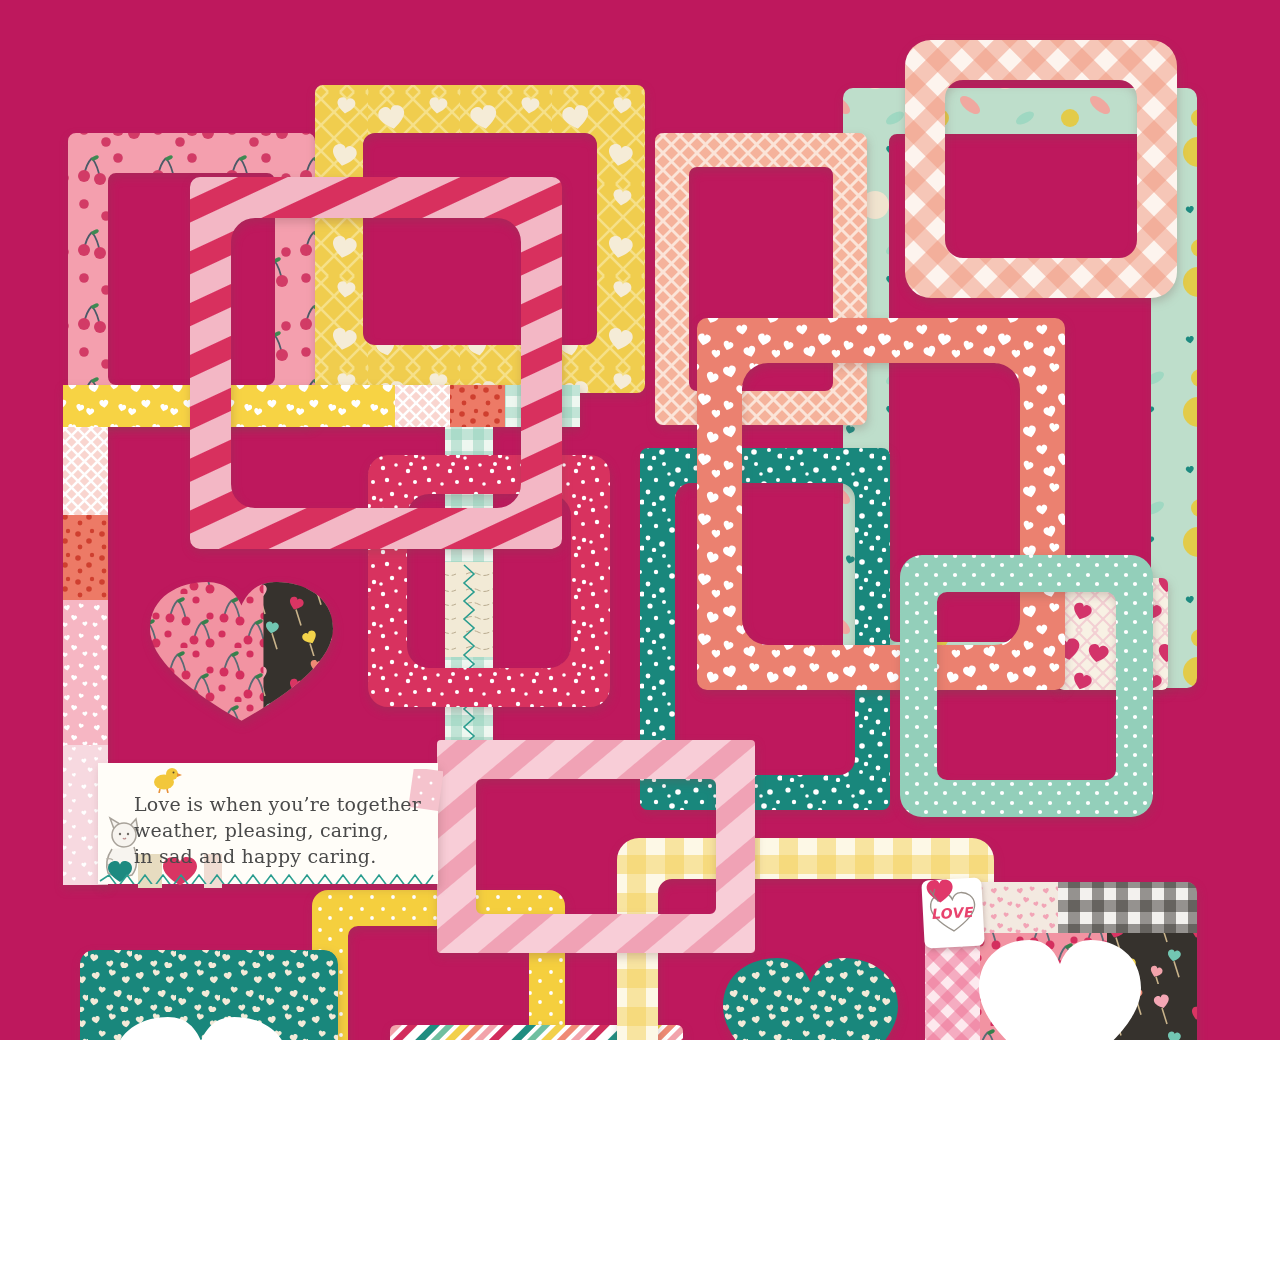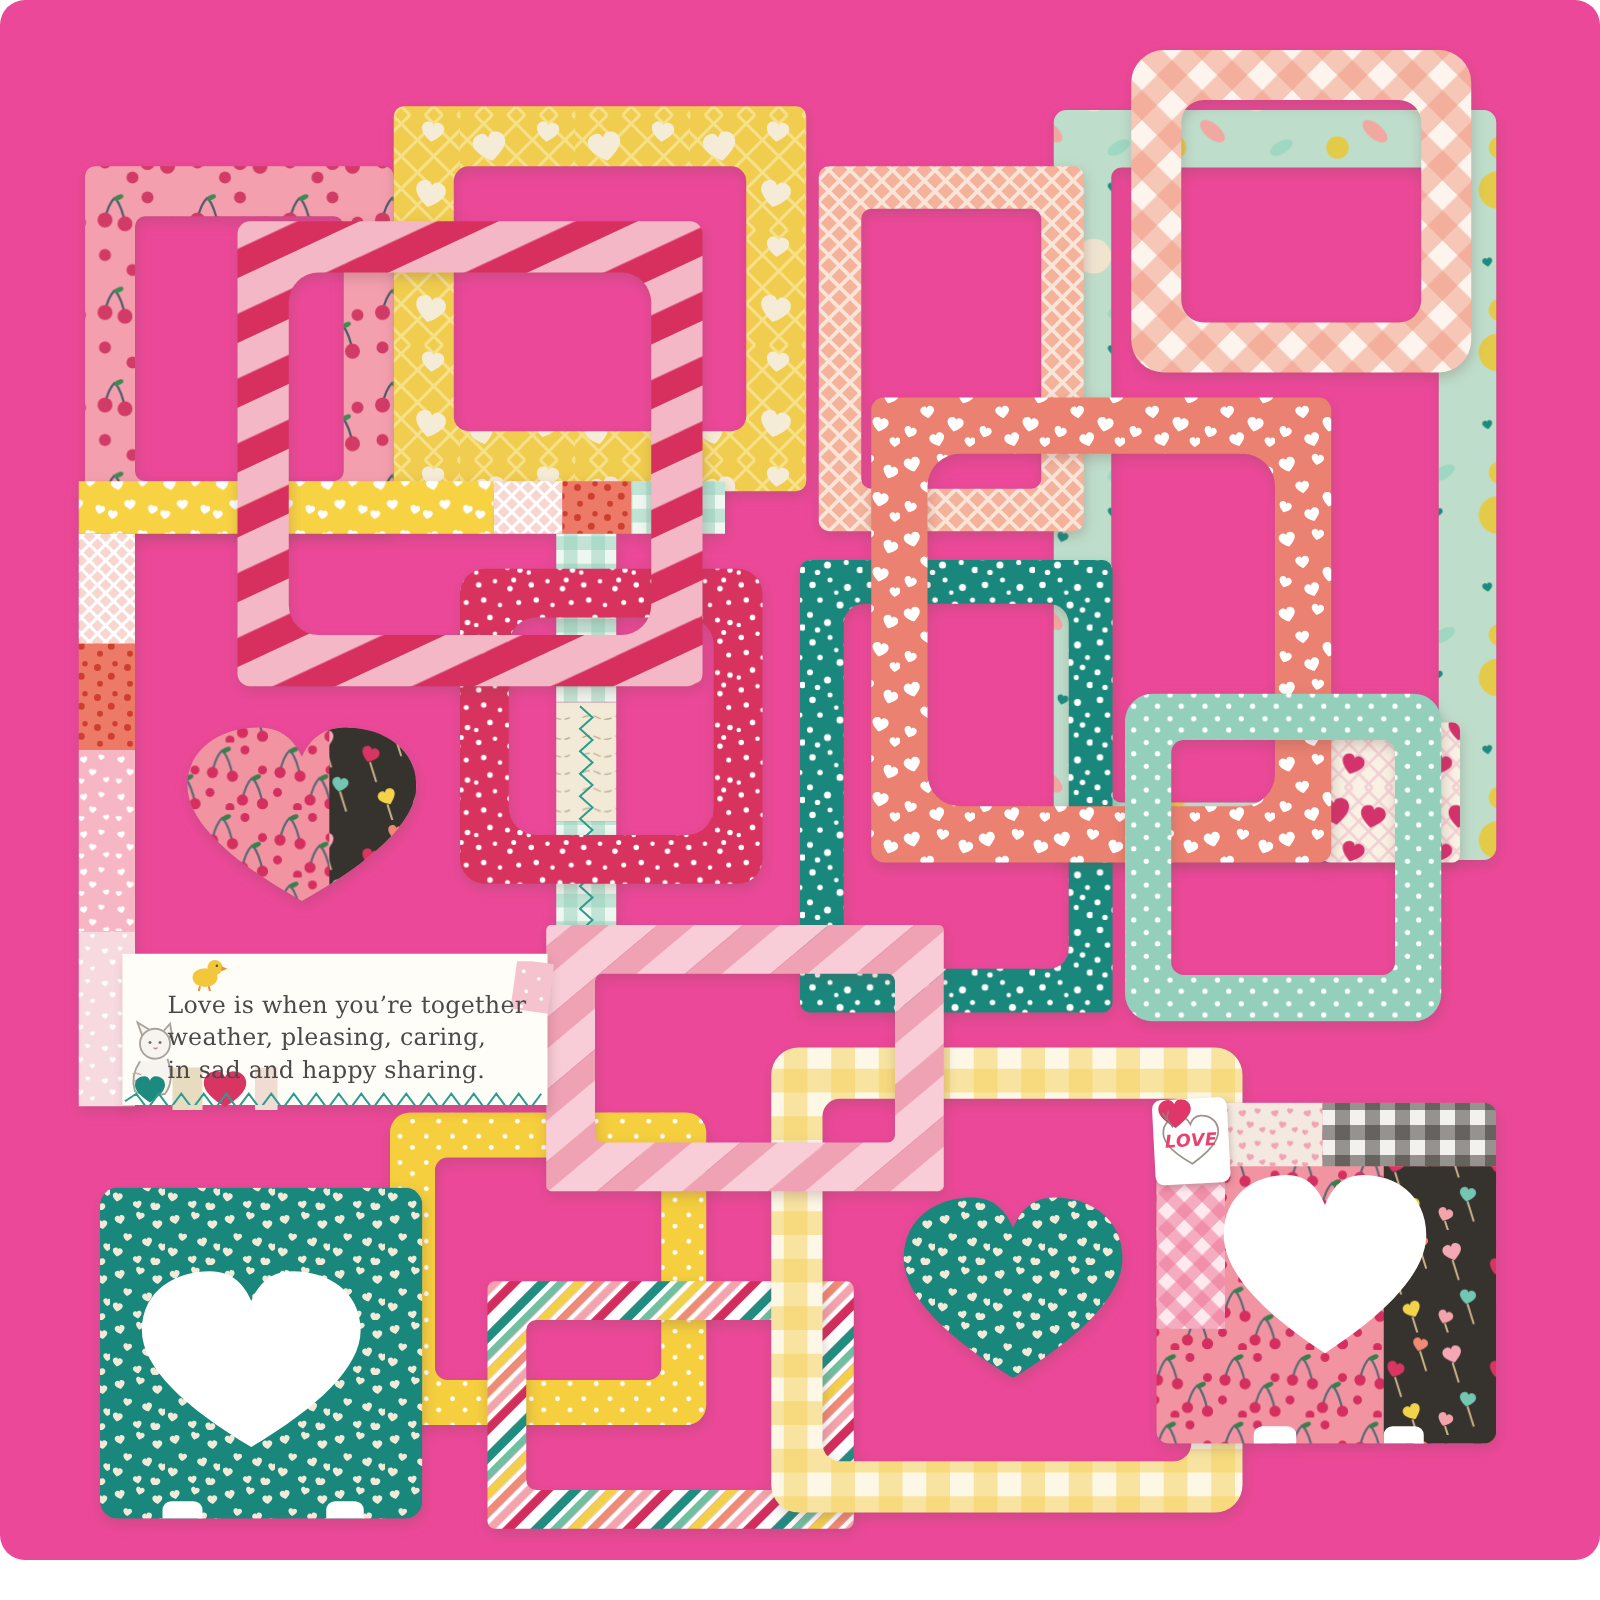--- a/index.html
+++ b/index.html
@@ -1,17 +1,17 @@
 <!DOCTYPE html>
 <html><head>
 <meta charset="utf-8">
 <style>
   html,body{margin:0;padding:0;background:#ffffff;}
-  #stage{position:relative;width:1280px;height:1248px;background:#ec4899;overflow:hidden;
-         font-family:"Liberation Sans",sans-serif;border-radius:20px;}
+  #stage{position:relative;width:1280px;height:1040px;background:#be185d;overflow:hidden;
+         font-family:"Liberation Sans",sans-serif;}
   #scene{position:absolute;left:0;top:0;}
   g.piece{filter:drop-shadow(1px 4px 5px rgba(120,80,80,.28));}
   #quote-card{position:absolute;background:#fffdf8;box-shadow:2px 5px 8px rgba(120,80,80,.25);}
   #quote-card .q-text{position:absolute;left:36px;top:28px;
       font-family:"DejaVu Serif","Liberation Serif",serif;font-size:19px;line-height:1.38;
       color:#4a4a4a;letter-spacing:.2px;}
   #quote-card .deco{position:absolute;}
   #love-tag{position:absolute;background:#ffffff;border-radius:7px;
       box-shadow:1px 3px 5px rgba(120,80,80,.3);transform:rotate(-3deg);
       display:flex;flex-direction:column;align-items:center;}
@@ -458,21 +458,21 @@
           <circle cx="26" cy="30" r="1.5"></circle>
           <circle cx="10" cy="36" r="1.5"></circle>
         </g>
     </svg>
     <svg class="deco" style="left:0;bottom:0px" width="340" height="12" viewBox="0 0 340 12">
       <path fill="none" stroke="#2a9d8f" stroke-width="1.6" d="M 2 9 L 11 3 L 20 15 L 29 3 L 38 15 L 47 3 L 56 15 L 65 3 L 74 15 L 83 3 L 92 15 L 101 3 L 110 15 L 119 3 L 128 15 L 137 3 L 146 15 L 155 3 L 164 15 L 173 3 L 182 15 L 191 3 L 200 15 L 209 3 L 218 15 L 227 3 L 236 15 L 245 3 L 254 15 L 263 3 L 272 15 L 281 3 L 290 15 L 299 3 L 308 15 L 317 3 L 326 15 L 335 3"></path>
     </svg>
     <div class="q-text">
       <div>Love is when you’re together</div>
       <div>weather, pleasing, caring,</div>
-      <div>in sad and happy sharing.</div>
+      <div>in sad and happy caring.</div>
     </div>
   </div>
 
   <div id="love-tag" style="left: 923px; top: 879px; width: 60px; height: 68px;">
     <svg width="60" height="68" viewBox="0 0 60 68">
       <path fill="none" stroke="#9a948c" stroke-width="1.4" d="M 30.0 52.0 C 16.8 43.6 8.0 34.8 8.0 26.8 C 8.0 18.0 15.0 14.0 21.6 14.0 C 26.5 14.0 28.7 17.2 30.0 20.4 C 31.3 17.2 33.5 14.0 38.4 14.0 C 45.0 14.0 52.0 18.0 52.0 26.8 C 52.0 34.8 43.2 43.6 30.0 52.0 Z"></path>
       <path fill="#e0376a" d="M 18.0 22.8 C 10.2 17.8 5.0 12.5 5.0 7.7 C 5.0 2.4 9.2 0.0 13.1 0.0 C 15.9 0.0 17.2 1.9 18.0 3.8 C 18.8 1.9 20.1 0.0 22.9 0.0 C 26.8 0.0 31.0 2.4 31.0 7.7 C 31.0 12.5 25.8 17.8 18.0 22.8 Z"></path>
       <path d="M8 10 L16 22 M13 9 L11 16" stroke="#8a847c" stroke-width="1.2"></path>
     </svg>
     <span class="love-word">LOVE</span>

